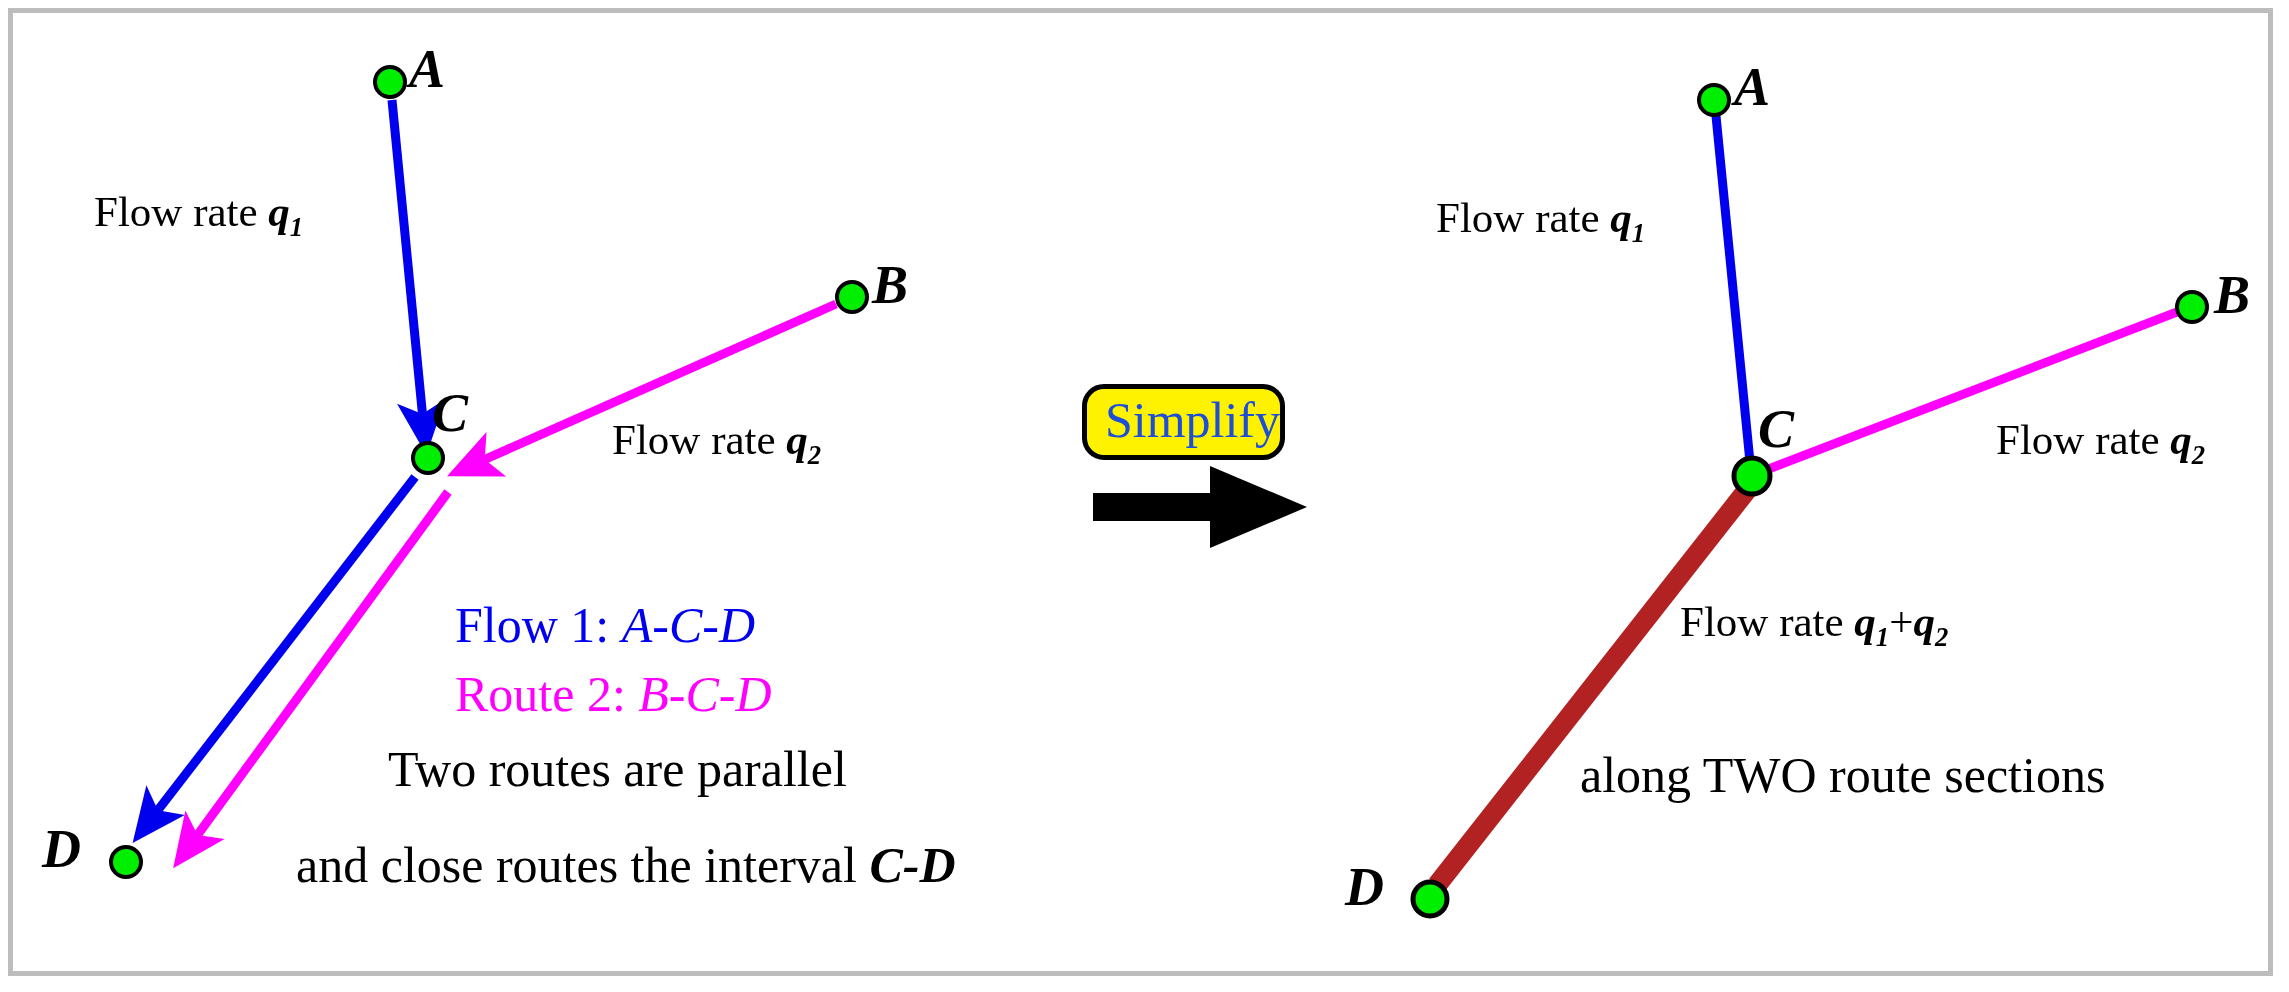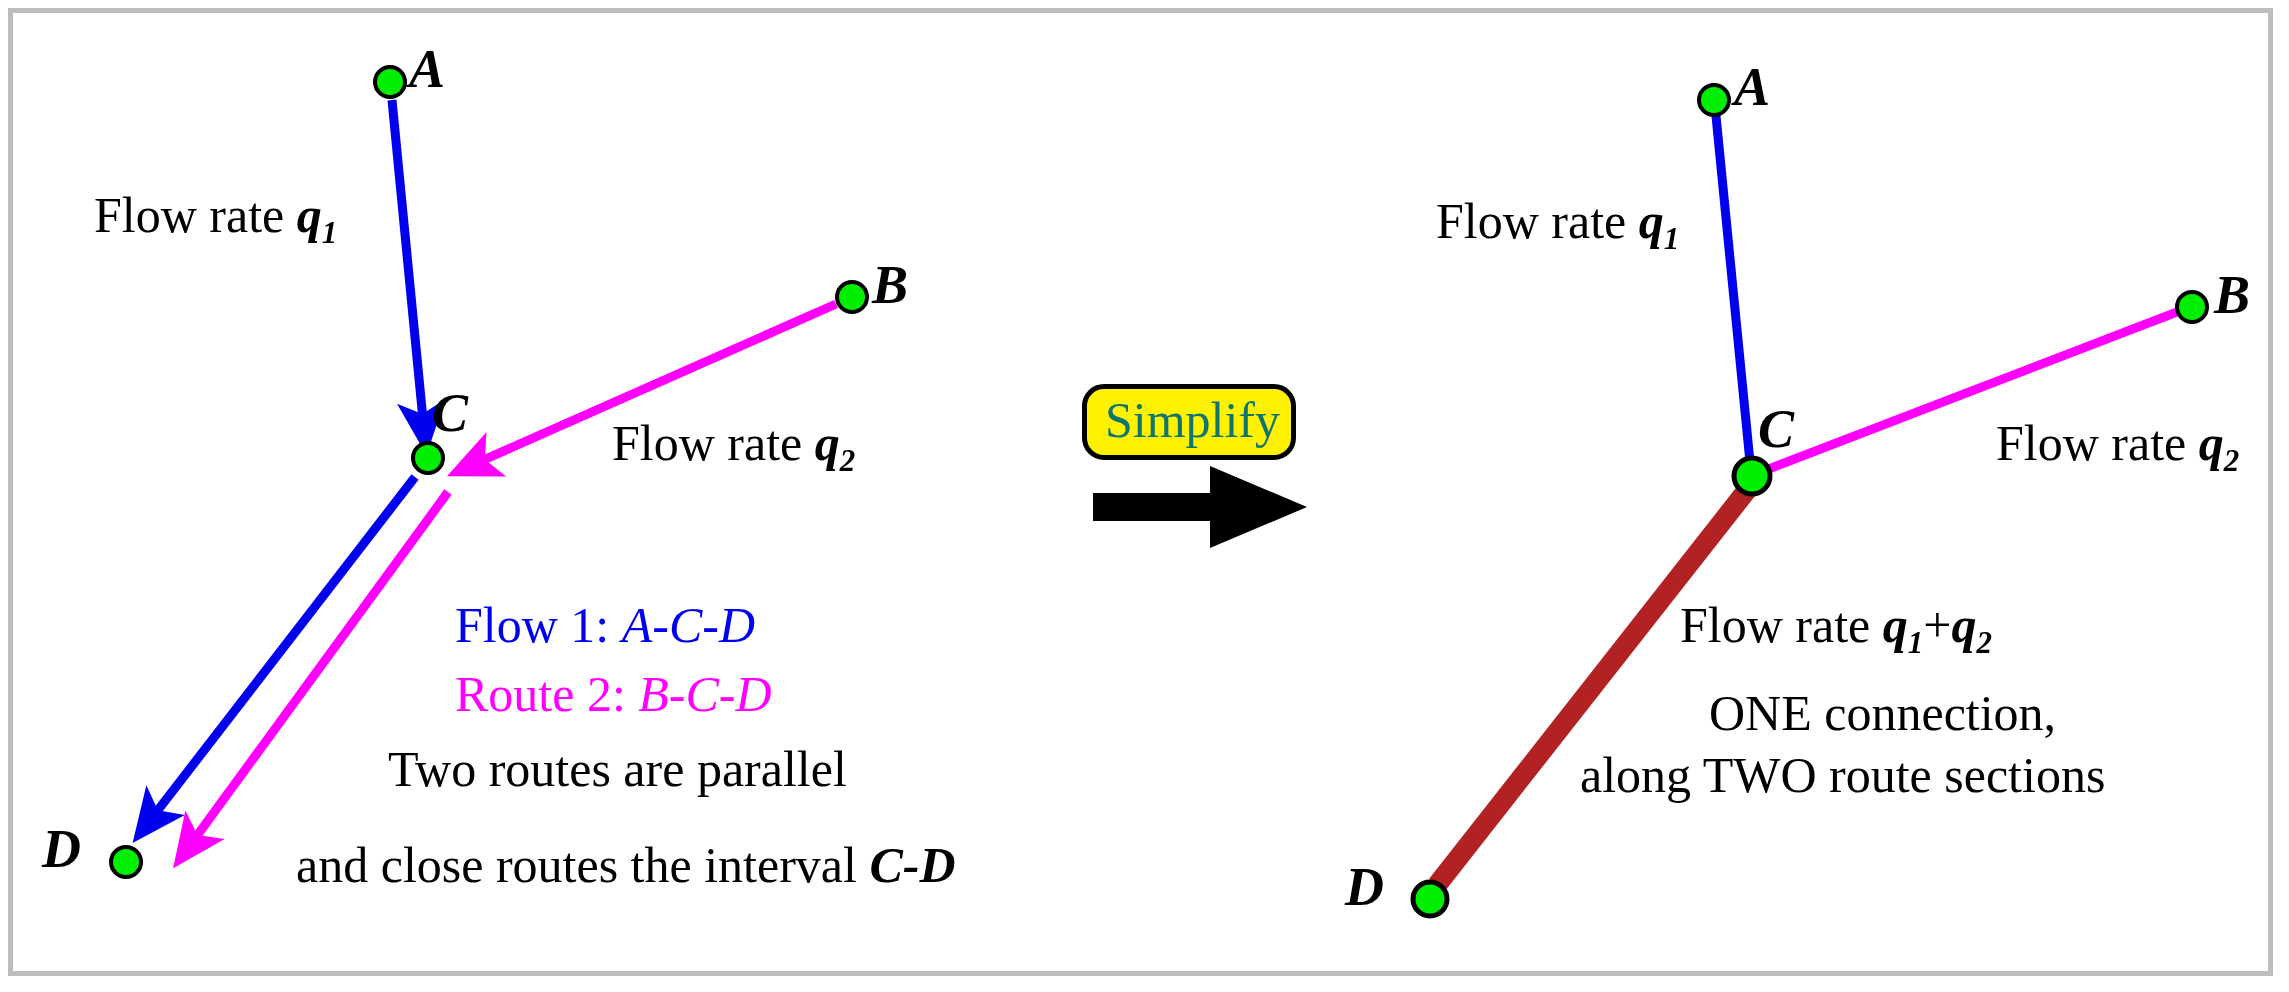--- a/index.html
+++ b/index.html
@@ -40,21 +40,21 @@
   }
   .node-letter {
     font-family: "Liberation Serif", "DejaVu Serif", serif;
     font-weight: bold;
     font-style: italic;
     font-size: 54px;
     color: #000000;
   }
   .flow-text {
     font-family: "Liberation Serif", "DejaVu Serif", serif;
-    font-size: 50px;
+    font-size: 43px;
     color: #000000;
     font-stretch: condensed;
   }
   .flow-text i.q {
     font-weight: bold;
     font-style: italic;
   }
   .flow-text sub {
     font-size: 0.62em;
     font-weight: bold;
@@ -77,27 +77,27 @@
     text-align: center;
   }
   .note b.pair {
     font-weight: bold;
     font-style: italic;
   }
   #simplify-badge {
     position: absolute;
     left: 1082px;
     top: 384px;
-    padding: 4px 11px 8px 18px;
+    padding: 4px 0 8px 18px;
     background: #FFF200;
     border: 5px solid #000000;
     border-radius: 22px;
     font-family: "Liberation Serif", "DejaVu Serif", serif;
     font-size: 50px;
-    color: #0f766e;
+    color: #1d4ed8;
     line-height: 1.08;
   }
 </style>
 </head>
 <body>
 
 <div id="canvas">
   <div id="frame"></div>
 
   <svg class="diagram" viewBox="0 0 2289 992">
@@ -194,16 +194,15 @@
   <div class="lbl flow-text" style="left:1996px; top:418px;">
     <span>Flow rate</span>
     <i class="q">q</i><sub>2</sub>
   </div>
 
   <div class="lbl flow-text" style="left:1680px; top:600px;">
     <span>Flow rate</span>
     <i class="q">q</i><sub>1</sub><span>+</span><i class="q">q</i><sub>2</sub>
   </div>
 
-  <div class="lbl note" style="left:1709px; top:688px;">ONE connection,</div>
 
   <div class="lbl note" style="left:1580px; top:750px;">along TWO route sections</div>
 </div>
 
 </body></html>

